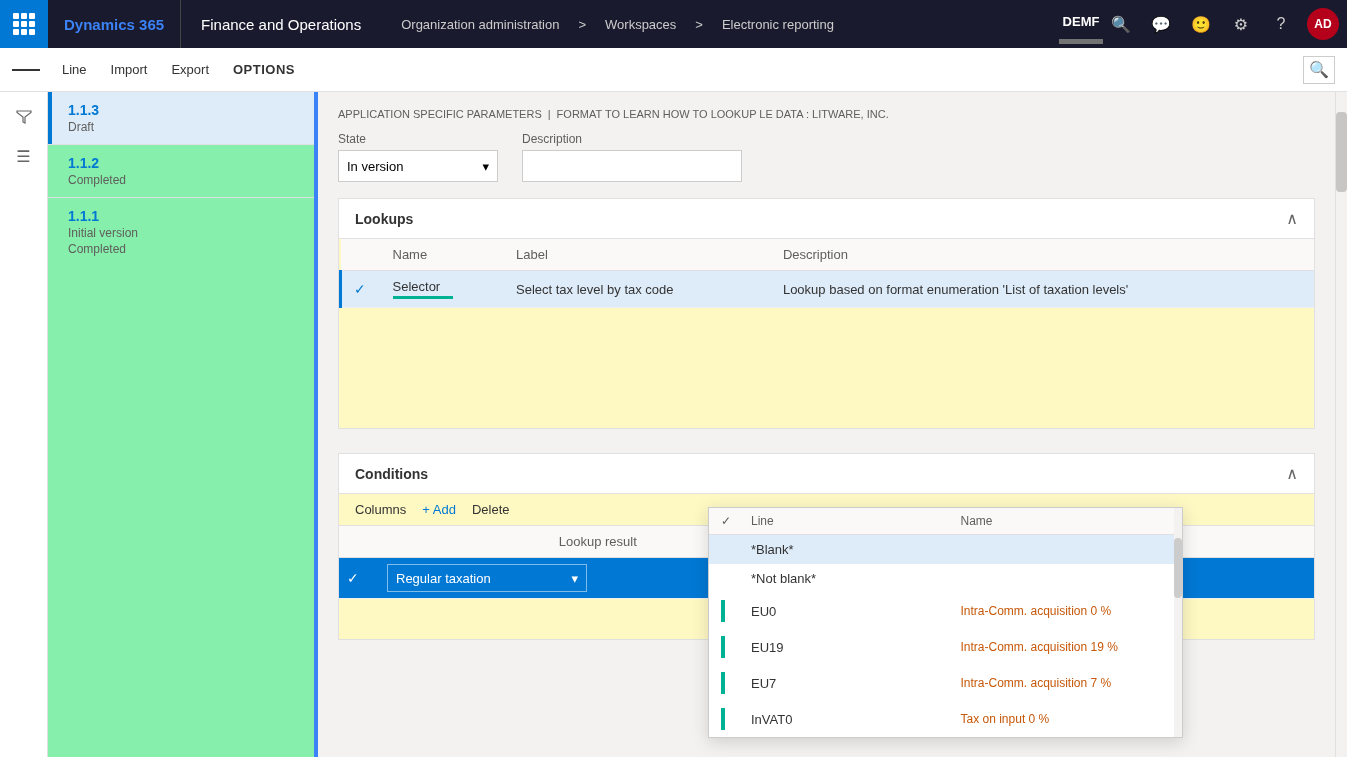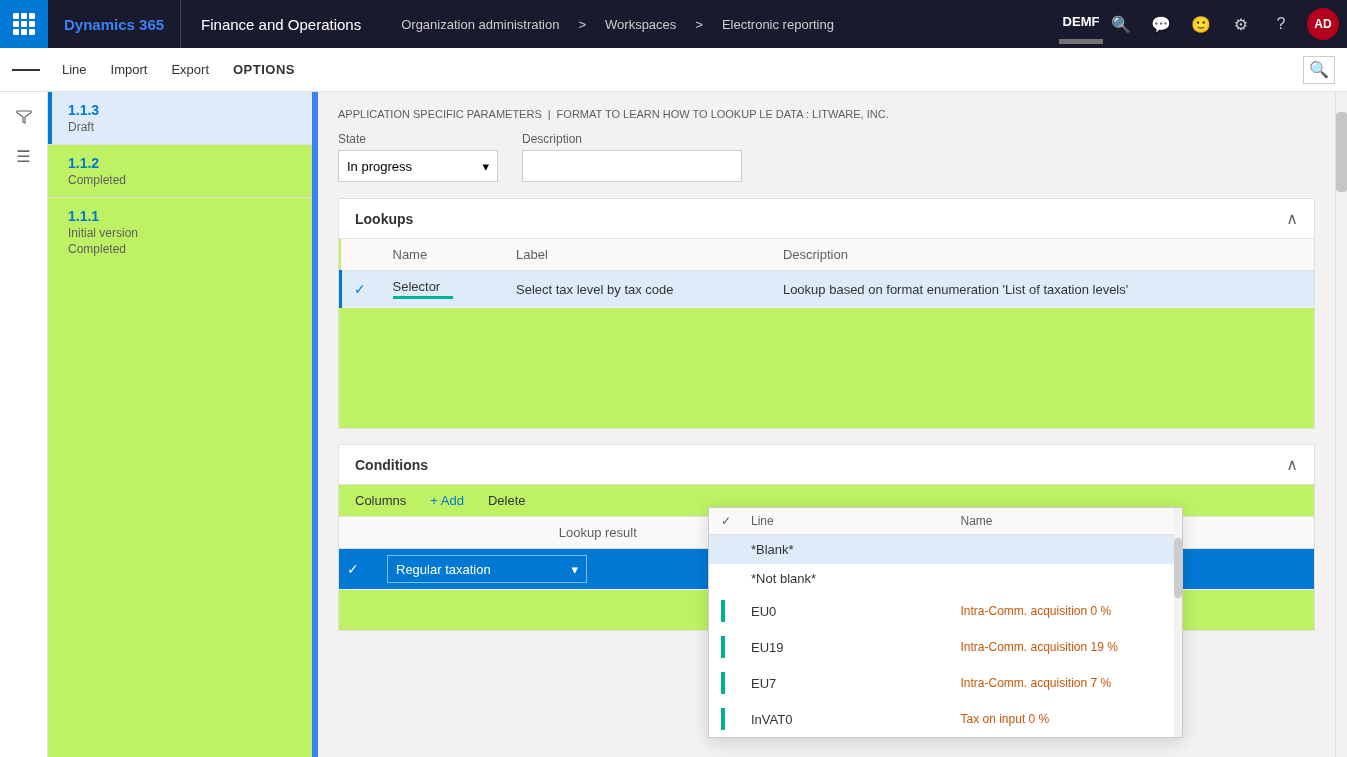--- a/index.html
+++ b/index.html
@@ -181,22 +181,22 @@
       align-items: center;
       justify-content: center;
       cursor: pointer;
       color: #666;
       font-size: 16px;
     }
 
     
     .version-list {
       width: 270px;
-      background: #bef264;
-      border-right: 6px solid #3b82f6;
+      background: #86efac;
+      border-right: 4px solid #3b82f6;
       overflow-y: auto;
     }
     .version-item {
       padding: 10px 16px;
       cursor: pointer;
       border-left: 4px solid transparent;
     }
     .version-item.active {
       background: #deecf9;
       border-left: 4px solid #0078d4;
@@ -262,23 +262,23 @@
       border: 1px solid #ccc;
       background: #fff;
       height: 32px;
       width: 220px;
       padding: 0 8px;
       font-size: 13px;
     }
 
     
     .section-card {
-      background: #bef264;
+      background: #fef9c3;
       border: 1px solid #e0e0e0;
-      margin-bottom: 15px;
+      margin-bottom: 24px;
     }
     .section-header {
       display: flex;
       align-items: center;
       padding: 10px 16px;
       border-bottom: 1px solid #e0e0e0;
       background: #fff;
       justify-content: space-between;
     }
     .section-title {
@@ -378,21 +378,21 @@
       height: 60px;
       background: #ccc;
       border-radius: 4px;
       margin-top: 30px;
     }
 
     
     .conditions-toolbar {
       display: flex;
       align-items: center;
-      gap: 24px;
+      gap: 16px;
       padding: 8px 16px;
       border-bottom: 1px solid #e0e0e0;
     }
     .cond-tb-btn {
       font-size: 13px;
       color: #333;
       cursor: pointer;
       background: none;
       border: none;
       display: flex;
@@ -562,21 +562,21 @@
     <div class="content-breadcrumb">
       <span>APPLICATION SPECIFIC PARAMETERS</span>
       <span>|</span>
       <span>FORMAT TO LEARN HOW TO LOOKUP LE DATA : LITWARE, INC.</span>
     </div>
 
     <div class="state-row">
       <div class="field-group">
         <label>State</label>
         <div class="state-dropdown">
-          <span>In progress</span>
+          <span>In version</span>
           <span>▾</span>
         </div>
       </div>
       <div class="field-group">
         <label>Description</label>
         <input class="desc-input" type="text" style="">
       </div>
     </div>
 
     <div class="section-card">

